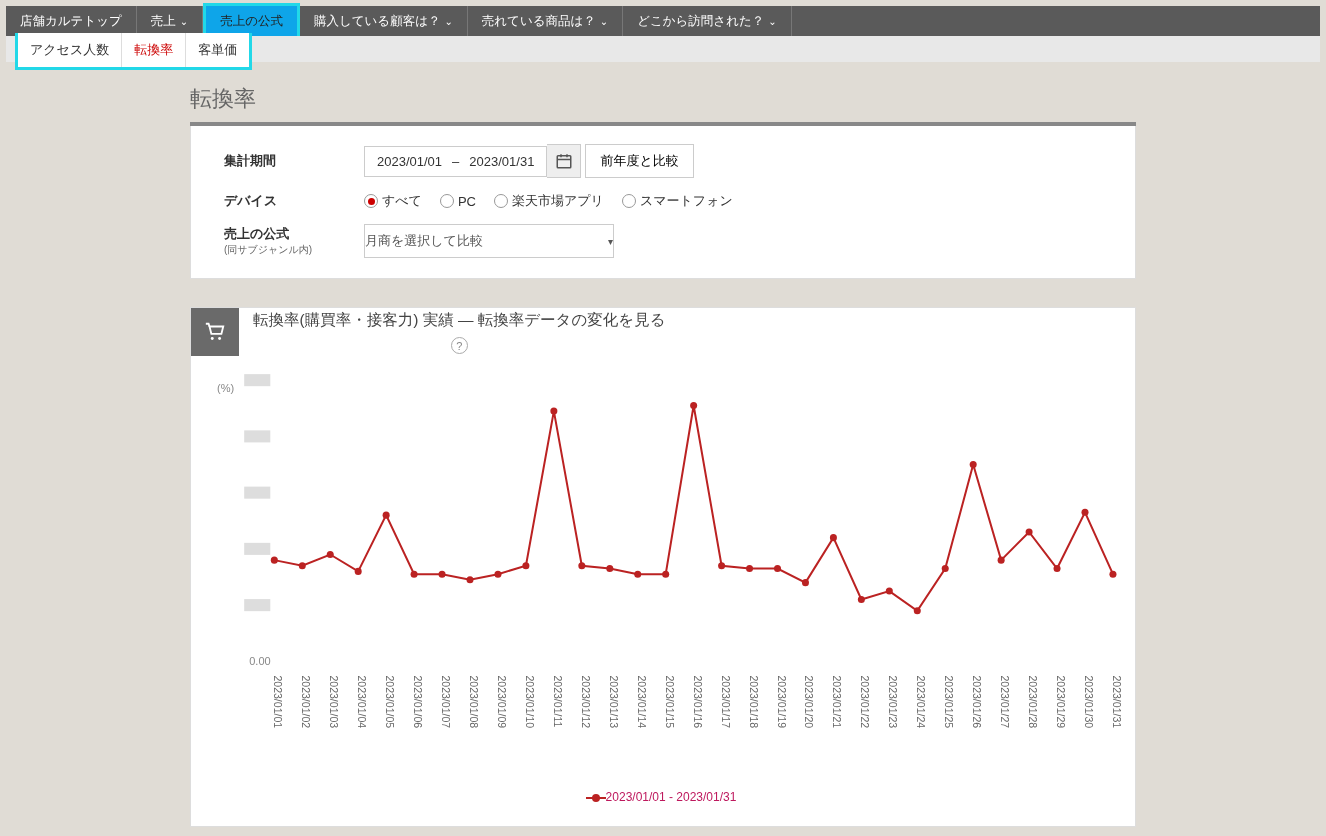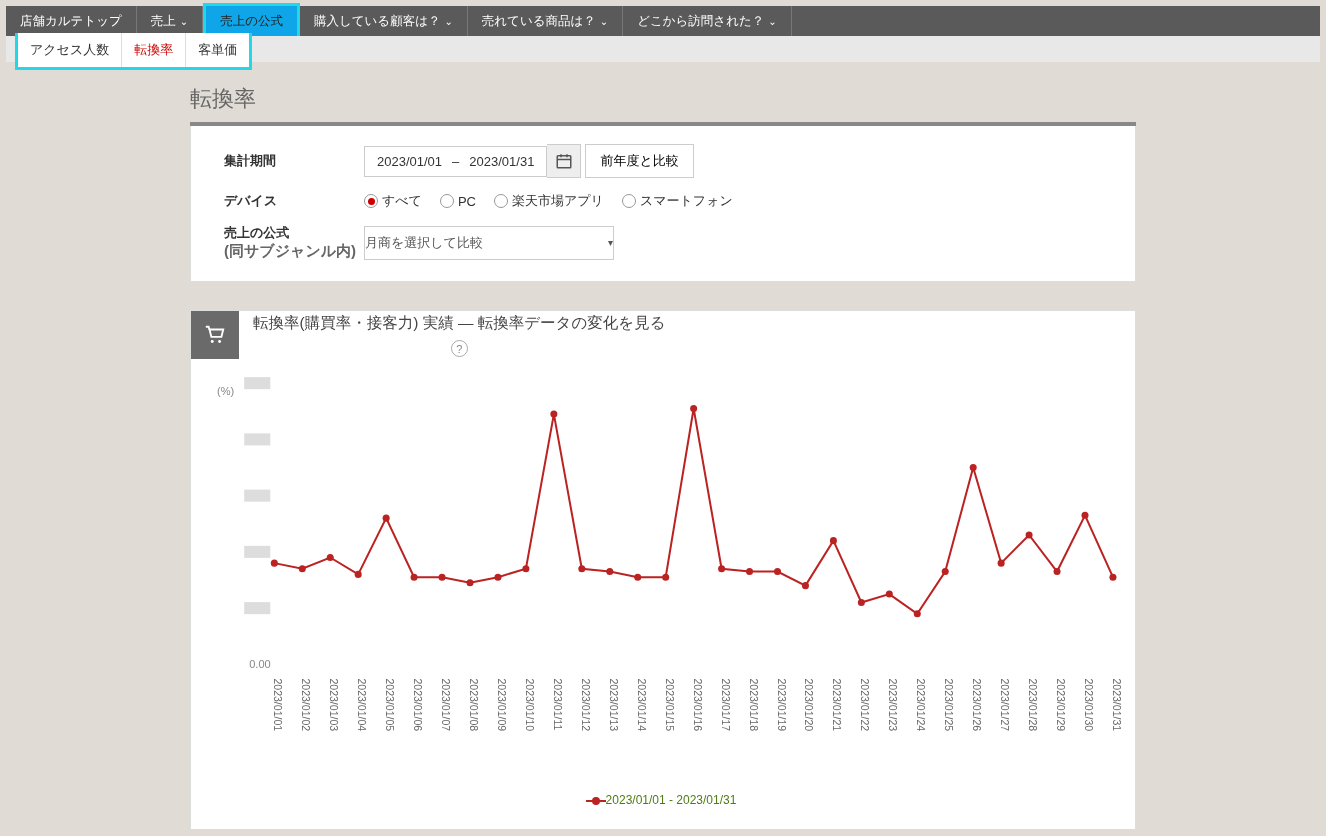--- a/index.html
+++ b/index.html
@@ -24,21 +24,21 @@
   
   .main { padding: 0 0 0 0; display:flex; justify-content:center; }
   .content { width: 946px; }
 
   h1.page-title { font-size: 22px; color: #666; font-weight: normal; margin: 22px 0 8px; }
   .thick-rule { border: none; border-top: 4px solid #888; margin-bottom: 0; }
 
   .panel { background: #fff; border: 1px solid #ddd; border-top:none; padding: 18px 18px 20px; margin-bottom: 28px; }
   .row { display: flex; align-items: center; margin-bottom: 14px; }
   .row-label { width: 140px; color: #333; font-weight: bold; font-size: 13px; margin-left: 15px; }
-  .row-label .sub { font-weight: bold; font-size: 15px; color: #666; display:block;}
+  .row-label .sub { font-weight: normal; font-size: 10px; color: #666; display:block;}
   .daterange { display:flex; align-items:center; }
   .date-box { border: 1px solid #ccc; padding: 7px 12px; display:flex; align-items:center; gap:10px; font-size:13px; color:#333; background:#fff;}
   .cal-btn { width:34px; height:34px; border:1px solid #ccc; border-left:none; background:#eee; display:flex; align-items:center; justify-content:center; cursor:pointer;}
   .btn { border:1px solid #ccc; background:#fff; padding:7px 14px; margin-left:4px; cursor:pointer; font-size:13px;}
   .radio-group { display:flex; gap:18px; align-items:center; }
   .radio { display:flex; align-items:center; gap:4px; font-size:13px; cursor:pointer;}
   .radio .dot { width:14px; height:14px; border:1px solid #999; border-radius:50%; display:inline-flex; align-items:center; justify-content:center;}
   .radio.sel .dot::after{ content:""; width:7px; height:7px; background:#c00; border-radius:50%;}
   .select { border:1px solid #ccc; padding:7px 0; width:250px; display:flex; justify-content:space-between; align-items:center; cursor:pointer; font-size:13px; color:#555;}
   .select .car{ font-size:10px;}
@@ -51,21 +51,21 @@
   .help { width:17px; height:17px; border:1px solid #aaa; border-radius:50%; font-size:11px; color:#888; display:inline-flex; align-items:center; justify-content:center;}
   .chart-body { padding: 10px 12px 12px 8px; }
 
   svg.chart { width: 100%; height: 420px; display:block;}
   .axis-lbl { font-size:11px; fill:#888;}
   .tick-y { font-size:11px; fill:#888;}
   .xlab { font-size:10.5px; fill:#666;}
   .data-line { fill:none; stroke:#b22; stroke-width:2;}
   .pt { fill:#b22;}
   .redact { fill:#ddd; }
-  .legend { text-align:center; font-size:12px; color:#4d7c0f; padding:4px 0 10px;}
+  .legend { text-align:center; font-size:12px; color:#be185d; padding:4px 0 10px;}
   .legend .dot{ display:inline-block; width:8px;height:8px; background:#b22; border-radius:50%; margin-right:6px; vertical-align:middle;}
   .legend .line{ display:inline-block; width:20px; height:2px; background:#b22; vertical-align:middle; margin-right:-14px;}
 </style>
 </head>
 <body>
 
 <div class="wrap">
     <div class="inner">
 
   <div class="topnav" id="topnav">

